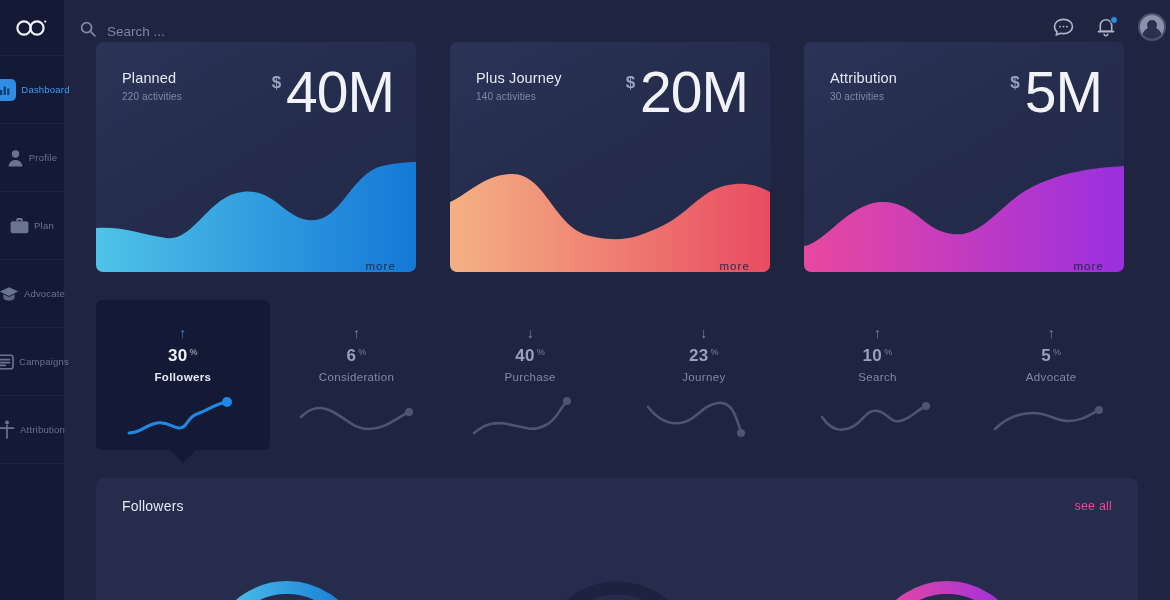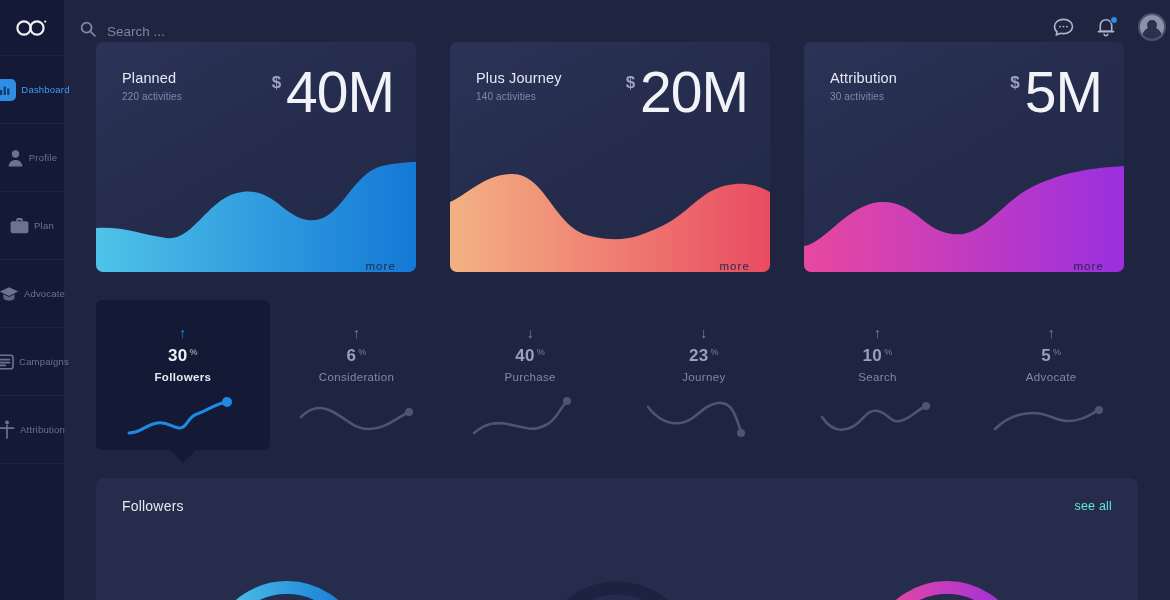--- a/index.html
+++ b/index.html
@@ -148,21 +148,21 @@
   
   .bottom-panel {
     margin: 28px 32px 0 32px;
     background: #252c4c;
     border-radius: 7px 7px 0 0;
     height: 200px; padding: 20px 26px 0 26px;
     position: relative; overflow: hidden;
   }
   .bp-head { display: flex; align-items: center; justify-content: space-between; }
   .bp-title { font-size: 14px; color: #e6e9f2; letter-spacing: .2px; }
-  .bp-seeall { font-size: 12.5px; color: #5eead4; cursor: pointer; letter-spacing: .2px; }
+  .bp-seeall { font-size: 12.5px; color: #ec4899; cursor: pointer; letter-spacing: .2px; }
   .gauges { display: flex; justify-content: space-around; margin-top: 16px; }
 </style>
 </head>
 <body>
 
 <div class="app">
 
   <aside class="sidebar">
 
     <div class="logo-box">

